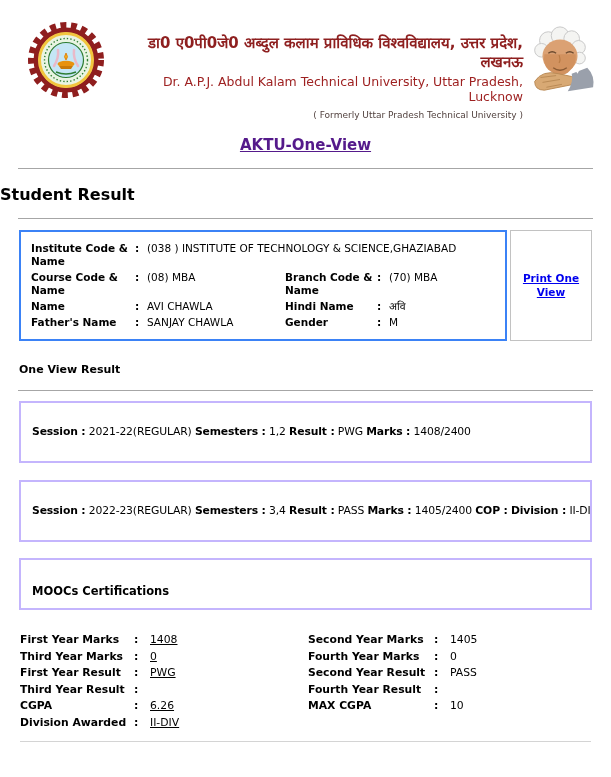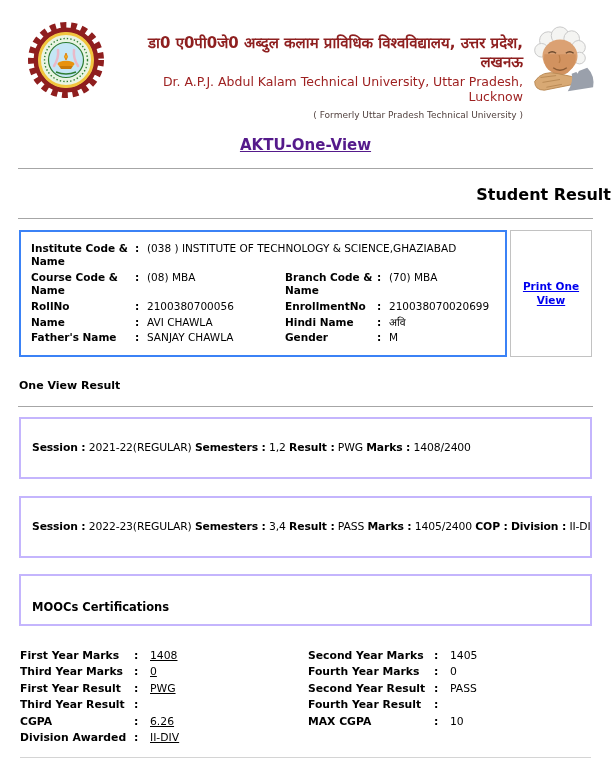--- a/index.html
+++ b/index.html
@@ -15,21 +15,21 @@
   .head-center { flex:1; text-align:right; padding-top:14px; }
   .title-hi { font-size:15px; font-weight:bold; color:#8e1f1f; line-height:1.25; }
   .title-en { font-size:12.5px; color:#9e2121; margin-top:2px; }
   .title-sub { font-size:9px; color:#52423f; margin-top:6px; }
   .portrait-box { width:74px; height:72px; flex:0 0 74px; margin-top:4px; }
   
   .nav-row { text-align:center; margin-top:16px; }
   .nav-row a { color:#551A8B; font-weight:bold; font-size:15px; text-decoration:underline; }
   hr.gray { border:none; border-top:1px solid #a6a6a6; margin:14px 18px 0 18px; }
   hr.light { border:none; border-top:1px solid #d4d4d4; margin:10px 20px 0 20px; }
-  .page-title { text-align:right; font-size:16px; font-weight:bold; margin-top:16px; }
+  .page-title { text-align:left; font-size:16px; font-weight:bold; margin-top:16px; }
   
   .info-wrap { display:flex; gap:3px; margin:11px 19px 0 19px; }
   .info-main { flex:1; border:2px solid #3b82f6; padding:9px 8px; }
   .info-table { width:100%; border-collapse:collapse; font-size:10.5px; }
   .info-table td { padding:1px 2px; vertical-align:top; line-height:1.3; }
   .info-table .lbl { font-weight:bold; width:104px; }
   .info-table .lbl2 { font-weight:bold; width:92px; }
   .info-table .cl { font-weight:bold; width:12px; }
   .info-table .v1 { width:138px; white-space:nowrap; }
   .info-table .v2 { white-space:nowrap; }
@@ -124,28 +124,20 @@
       </tr>
       <tr>
         <td class="lbl">Course Code &amp; Name</td>
         <td class="cl">:</td>
         <td class="v1">(08) MBA</td>
         <td class="lbl2">Branch Code &amp; Name</td>
         <td class="cl">:</td>
         <td class="v2">(70) MBA</td>
       </tr>
       <tr>
-        <td class="lbl">RollNo</td>
-        <td class="cl">:</td>
-        <td class="v1">2100380700056</td>
-        <td class="lbl2">EnrollmentNo</td>
-        <td class="cl">:</td>
-        <td class="v2">210038070020699</td>
-      </tr>
-      <tr>
         <td class="lbl">Name</td>
         <td class="cl">:</td>
         <td class="v1">AVI CHAWLA</td>
         <td class="lbl2">Hindi Name</td>
         <td class="cl">:</td>
         <td class="v2">अवि</td>
       </tr>
       <tr>
         <td class="lbl">Father's Name</td>
         <td class="cl">:</td>

